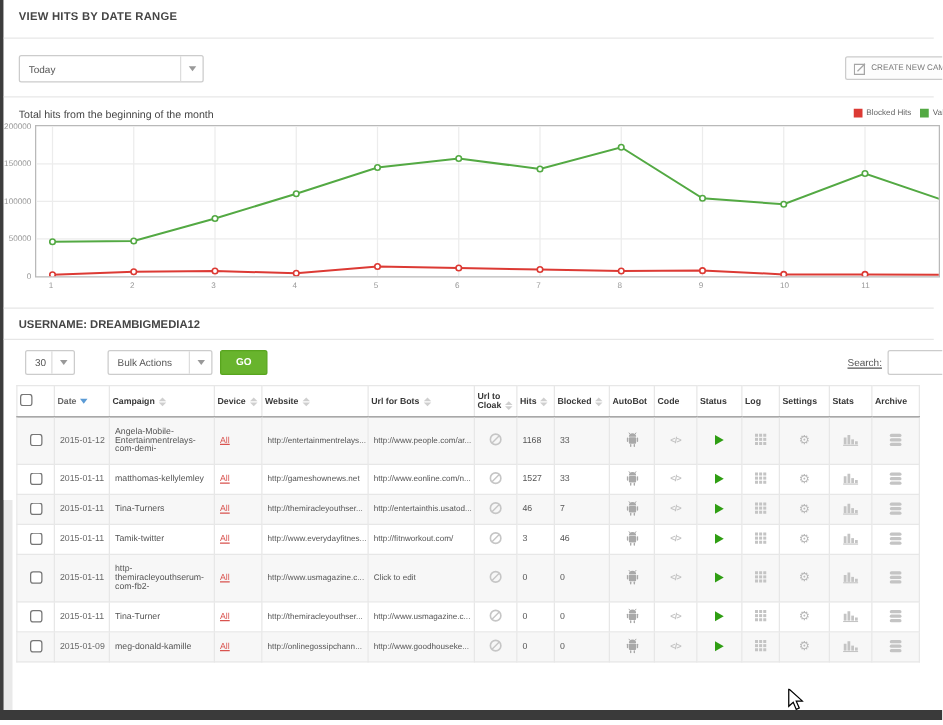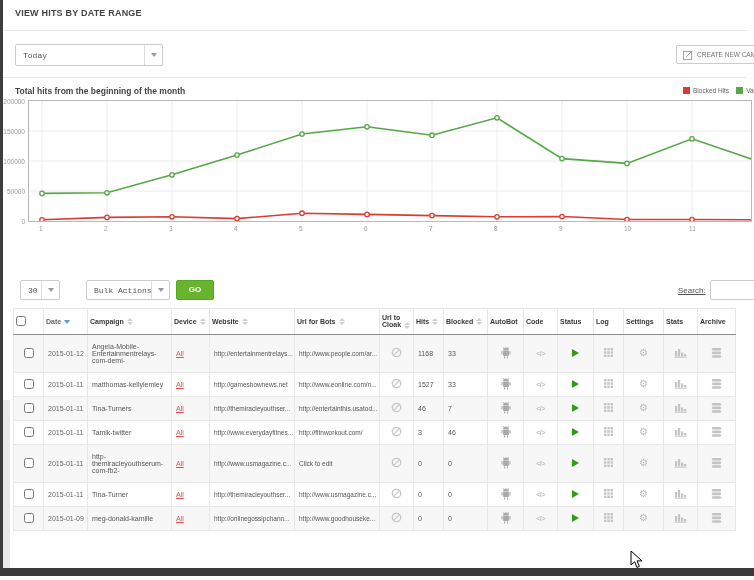--- a/index.html
+++ b/index.html
@@ -9,30 +9,30 @@
   .left-line   { position:absolute; left:0; top:0; width:3px; height:576px; background:#3d3d3d; }
   .left-gutter { position:absolute; left:3px; top:0; width:7px; height:568px; background:#e9e9e9; }
 
   .content { position:absolute; left:3px; top:0; width:744px; height:400px; background:#fff; }
 
   .section-title { position:absolute; left:12px; top:8px; font-size:9px; font-weight:bold; color:#454545; letter-spacing:.2px; }
   .title-divider { position:absolute; left:0; right:0; top:30px; border-top:1px solid #e8e8e8; }
   .range-divider { position:absolute; left:0; right:0; top:77px; border-top:1px solid #e8e8e8; }
 
   .fake-select { position:absolute; display:flex; align-items:center; background:#fff; border:1px solid #ccc; border-radius:2px; font-size:8px; color:#555; cursor:pointer; }
-  .fake-select .val { flex:1; padding:0 7px; white-space:nowrap; overflow:hidden;font-family:Liberation Mono, monospace; }
+  .fake-select .val { flex:1; padding:0 7px; white-space:nowrap; overflow:hidden; }
   .fake-select .chev-box { width:18px; align-self:stretch; border-left:1px solid #ddd; display:flex; align-items:center; justify-content:center; }
   .chev { width:0; height:0; border-left:3px solid transparent; border-right:3px solid transparent; border-top:4px solid #999; }
 
   #date-range-select { left:12px; top:44px; width:148px; height:22px; }
 
   .create-btn { position:absolute; left:673px; top:45px; width:130px; height:19px; background:#fdfdfd; border:1px solid #ccc; border-radius:2px; display:flex; align-items:center; gap:4px; padding:0 6px; font-size:6.5px; color:#777; white-space:nowrap; cursor:pointer; }
 
   .chart-section { position:absolute; left:0; top:84px; right:0; height:160px; }
-  .chart-title { position:absolute; left:12px; top:2px; font-size:8.5px; font-weight:bold; color:#454545; }
+  .chart-title { position:absolute; left:12px; top:2px; font-size:8.5px; font-weight:normal; color:#454545; }
   #chart-legend { position:absolute; left:680px; top:3px; display:flex; gap:7px; white-space:nowrap; }
   .legend-item { display:flex; align-items:center; gap:3px; font-size:6.5px; color:#666; }
   .legend-sq { width:7px; height:7px; display:inline-block; }
   .plot { position:absolute; left:25px; top:16px; width:724px; height:122px; border:1px solid #b9b9b9; background:#fff; }
   #chart-svg { display:block; }
   .y-label { position:absolute; left:0; width:22px; text-align:right; font-size:6.5px; color:#999; }
   .x-label { position:absolute; top:141px; font-size:6.5px; color:#999; }
 
   .username-bar { position:absolute; left:0; right:0; top:246px; height:26px; line-height:25px; padding-left:12px; border-top:1px solid #e6e6e6; border-bottom:1px solid #e6e6e6; font-size:9px; font-weight:bold; color:#454545; }
 
@@ -168,20 +168,23 @@
           <span class="x-label" style="left: 296px;">5</span>
           <span class="x-label" style="left: 361px;">6</span>
           <span class="x-label" style="left: 426px;">7</span>
           <span class="x-label" style="left: 491px;">8</span>
           <span class="x-label" style="left: 556px;">9</span>
           <span class="x-label" style="left: 621px;">10</span>
           <span class="x-label" style="left: 686px;">11</span>
         </div>
     </div>
 
+    <div class="username-bar">
+      <span>USERNAME: DREAMBIGMEDIA12</span>
+    </div>
 
     <div class="controls-row">
       <div class="fake-select" id="page-size-select">
         <span class="val">30</span>
         <span class="chev-box">
             <span class="chev"></span>
           </span>
       </div>
       <div class="fake-select" id="bulk-actions-select">
         <span class="val">Bulk Actions</span>

